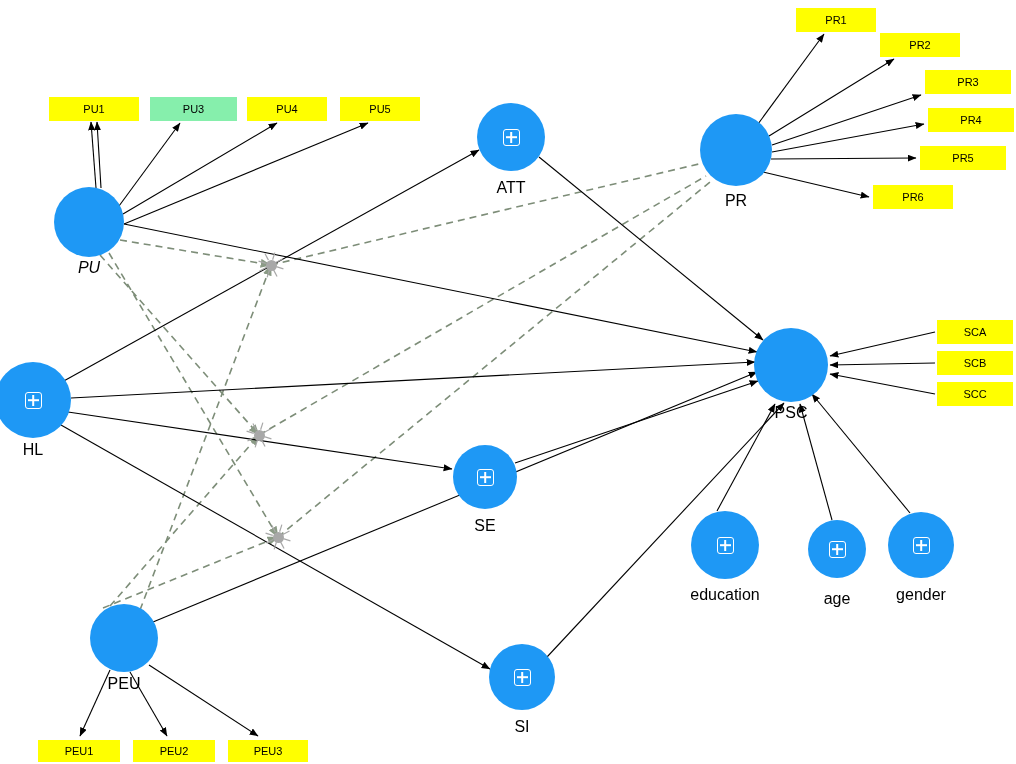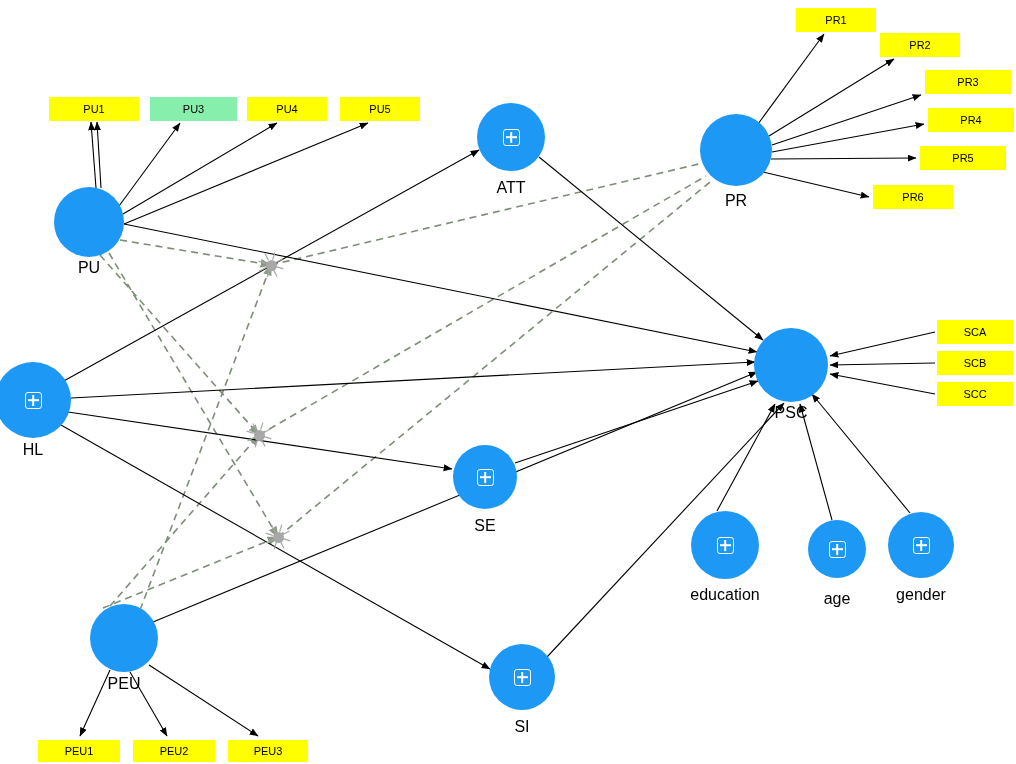--- a/index.html
+++ b/index.html
@@ -174,21 +174,21 @@
       </g>
   </svg>
 
   <div id="junction-layer">
       <div class="junction" style="left: 265.5px; top: 259.5px; background: rgb(168, 168, 168);"></div>
       <div class="junction" style="left: 253.5px; top: 429.5px; background: rgb(168, 168, 168);"></div>
       <div class="junction" style="left: 272.5px; top: 531.5px; background: rgb(168, 168, 168);"></div>
     </div>
   <div id="construct-layer">
       <div class="node" style="left: 54px; top: 187px; width: 70px; height: 70px; background: rgb(30, 152, 245);"></div>
-      <div class="node-label" style="left: 89px; top: 261px; width: auto; text-align: center; padding-left: 0px; transform: translateX(-50%);">PU</div>
+      <div class="node-label" style="left: 89px; top: 261px; width: auto; text-align: center; padding-left: 0px; transform: translateX(-50%); font-style: italic;">PU</div>
       <div class="node" style="left: -5px; top: 362px; width: 76px; height: 76px; background: rgb(30, 152, 245);">
         <span class="plus-icon"></span>
       </div>
       <div class="node-label" style="left: 33px; top: 443px; width: auto; text-align: center; padding-left: 0px; transform: translateX(-50%);">HL</div>
       <div class="node" style="left: 90px; top: 604px; width: 68px; height: 68px; background: rgb(30, 152, 245);"></div>
       <div class="node-label" style="left: 124px; top: 677px; width: auto; text-align: left; padding-left: 0px; transform: translateX(-50%);">PEU</div>
       <div class="node" style="left: 477px; top: 103px; width: 68px; height: 68px; background: rgb(30, 152, 245);">
         <span class="plus-icon"></span>
       </div>
       <div class="node-label" style="left: 511px; top: 181px; width: auto; text-align: left; padding-left: 0px; transform: translateX(-50%);">ATT</div>

